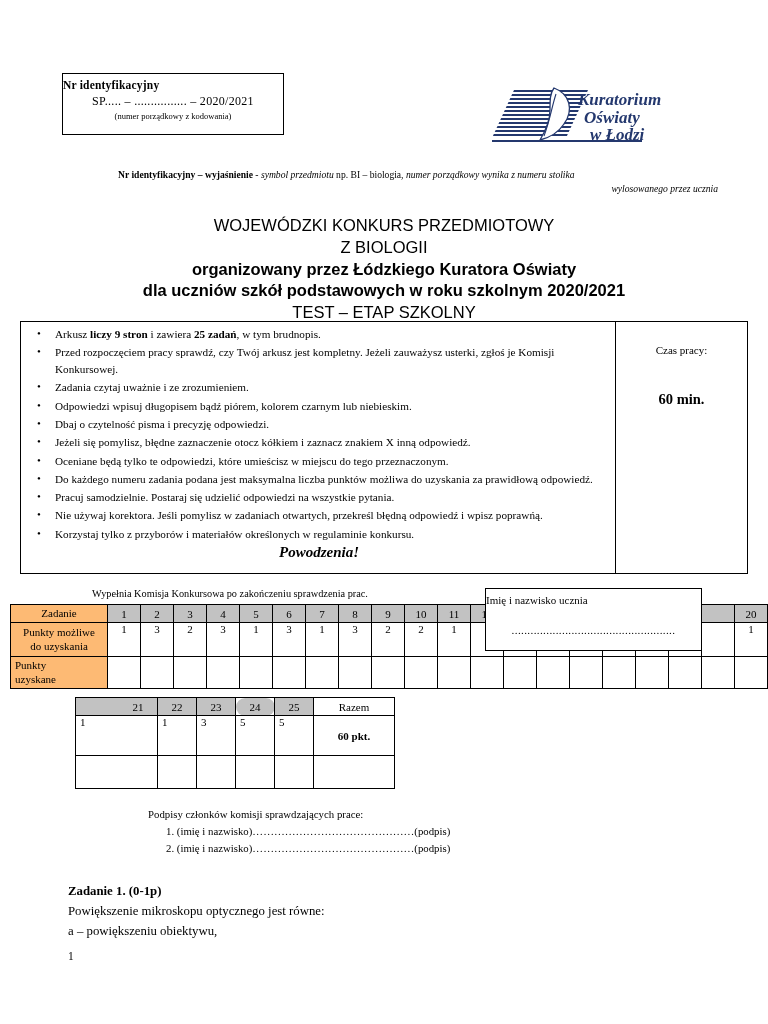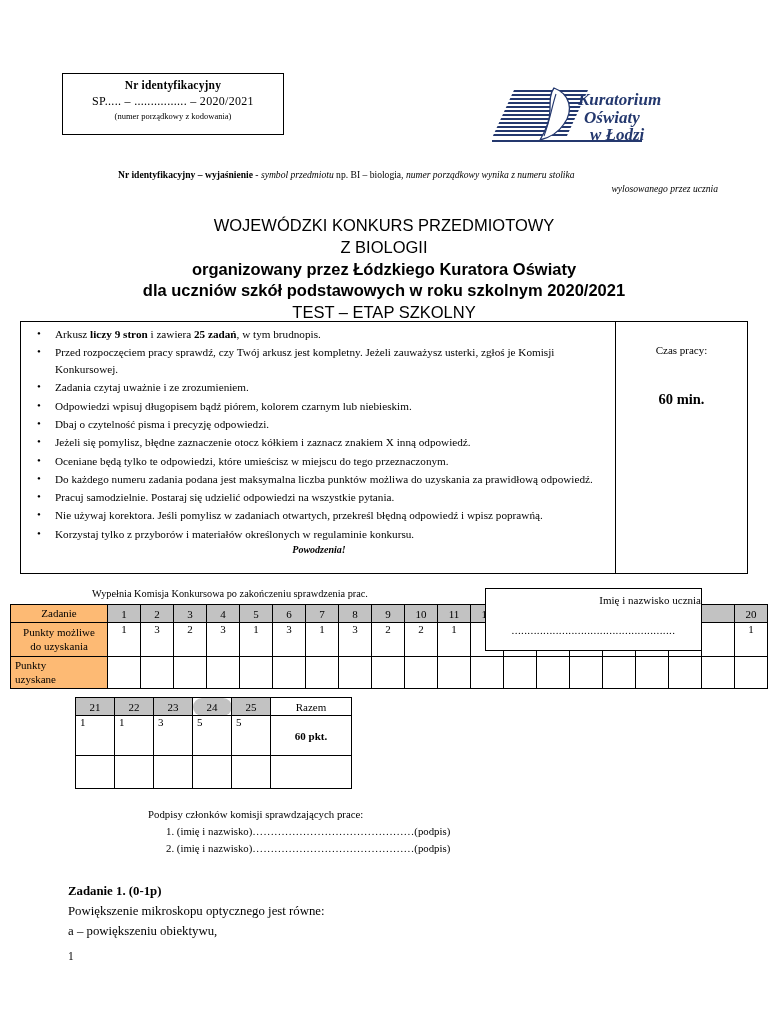--- a/index.html
+++ b/index.html
@@ -22,21 +22,20 @@
     position: absolute;
     left: 62px;
     top: 73px;
     width: 222px;
     height: 62px;
     border: 1.5px solid #000;
     box-sizing: border-box;
     padding-top: 5px;
   }
   .id-title {
-    text-align: center;
     font-weight: bold;
     font-size: 11.5px;
     letter-spacing: .2px;
   }
   .id-line {
     text-align: center;
     font-size: 12px;
     margin-top: 3px;
     letter-spacing: .3px;
   }
@@ -124,21 +123,21 @@
     position: absolute;
     left: 8px;
     top: -1px;
     font-size: 11px;
   }
   ul.instr li b { font-weight: bold; }
   .powodzenia {
     text-align: center;
     font-weight: bold;
     font-style: italic;
-    font-size: 10px;
+    font-size: 15px;
     margin-top: 1px;
   }
 
   
   .caption1 {
     position: absolute;
     left: 10px;
     top: 588px;
     width: 440px;
     text-align: center;
@@ -176,21 +175,21 @@
     left: 485px;
     top: 588px;
     width: 217px;
     height: 63px;
     background: #ffffff;
     border: 1.2px solid #000;
     box-sizing: border-box;
     z-index: 5;
   }
   .name-title {
-    text-align: right;
+    text-align: left;
     font-size: 11px;
     padding-top: 5px;
   }
   .name-dots {
     text-align: center;
     font-size: 11px;
     margin-top: 18px;
     letter-spacing: .4px;
     overflow: hidden;
     white-space: nowrap;
@@ -407,21 +406,21 @@
 </table>
 
 <div class="name-box">
   <div class="name-title">Imię i nazwisko ucznia</div>
   <div class="name-dots">....................................................</div>
 </div>
 
 <table class="score" id="tbl2">
   <tbody id="tbl2-body">
       <tr>
-        <td class="gray" style="width: 38px;">21</td>
+        <td class="gray" style="width: 38px; padding-left: 43px;">21</td>
         <td class="gray" style="width: 38px;">22</td>
         <td class="gray" style="width: 38px;">23</td>
         <td class="gray" style="width: 38px; border-radius: 9px;">24</td>
         <td class="gray" style="width: 38px;">25</td>
         <td class="razem-lbl" rowspan="1" style="width: 80px;">Razem</td>
       </tr>
       <tr class="h-tall">
         <td class="leftval">1</td>
         <td class="leftval">1</td>
         <td class="leftval">3</td>

